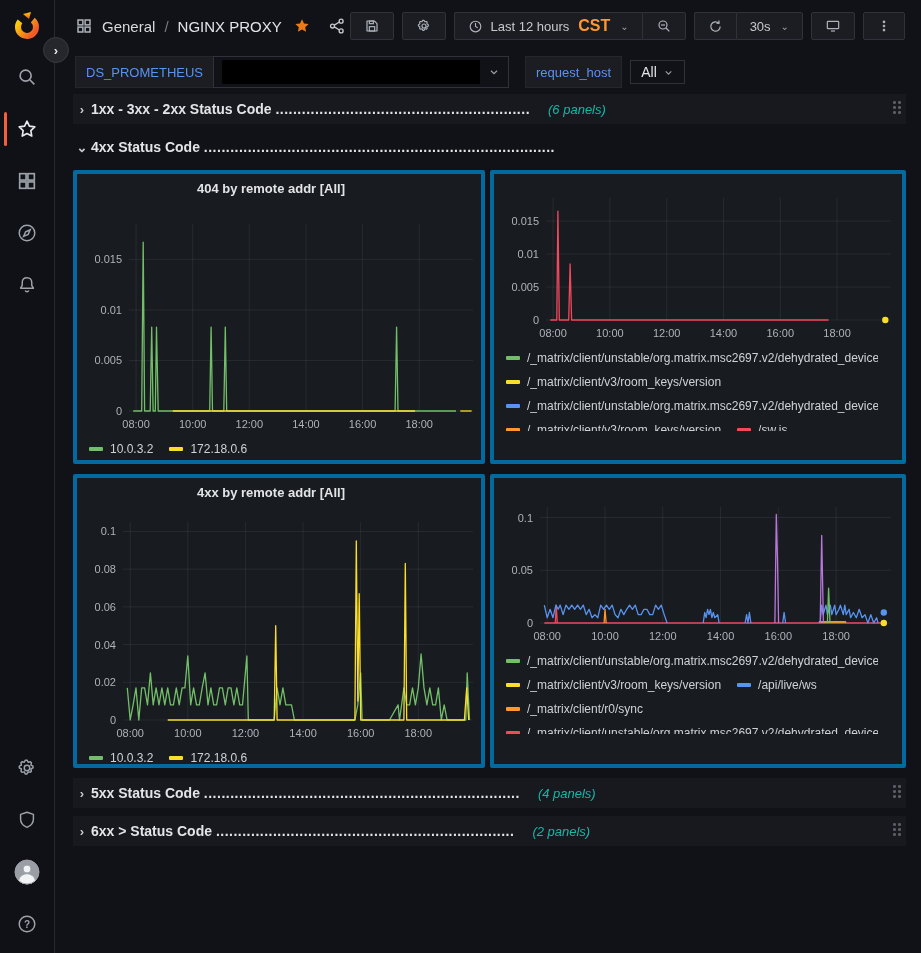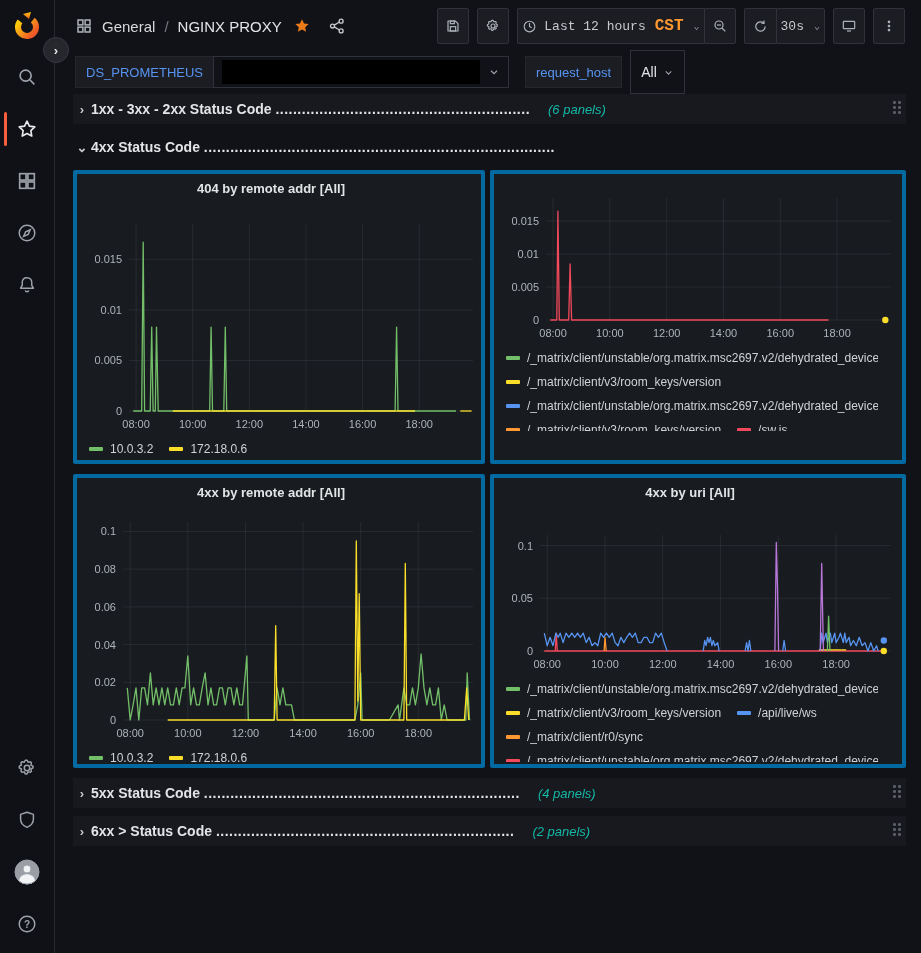--- a/index.html
+++ b/index.html
@@ -18,35 +18,35 @@
   .side-icons-bottom { display:flex; flex-direction:column; align-items:center; gap:22px; margin-bottom:14px; }
   .expand-btn { position:fixed; left:43px; top:37px; width:26px; height:26px; border-radius:50%; background:#26272d; border:1px solid #393b42; color:#e7e8ea; font-size:13px; font-weight:bold; display:flex; align-items:center; justify-content:center; z-index:9; cursor:pointer; }
 
   
   .header { position:absolute; left:55px; top:0; width:866px; height:52px; display:flex; align-items:center; padding:0 16px 0 20px; background:#111217; }
   .crumb { display:flex; align-items:flex-end; gap:9px; font-size:15px; }
   .crumb .sect { color:#d8d9da; cursor:pointer; }
   .crumb .sep { color:#777b83; }
   .crumb .dash-title { color:#e3e4e6; cursor:pointer; }
   .hdr-right { margin-left:auto; display:flex; align-items:center; gap:8px; }
-  .hbtn { height:36px; min-width:32px; background:#1b1d23; border:1px solid #2f323a; border-radius:2px; display:flex; align-items:center; justify-content:center; gap:7px; padding:0 4px; color:#c7c9ce; font-size:13px; cursor:pointer;font-family:Liberation Mono, monospace; }
+  .hbtn { height:28px; min-width:32px; background:#1b1d23; border:1px solid #2f323a; border-radius:2px; display:flex; align-items:center; justify-content:center; gap:7px; padding:0 13px; color:#c7c9ce; font-size:13px; cursor:pointer; }
   .hbtn svg { stroke:#aeb3bb; }
   .btn-group { display:flex; }
   .btn-group .hbtn:first-child { border-right:none; border-radius:2px 0 0 2px; }
   .btn-group .hbtn:last-child { border-radius:0 2px 2px 0; }
   .tz { color:#FF9830; font-size:16px; font-weight:bold; margin-left:2px; }
   .caret { color:#9aa0a8; font-size:10px; margin-left:3px; }
 
   
   .submenu { position:absolute; left:55px; top:52px; width:866px; height:40px; display:flex; align-items:center; gap:0; padding-left:20px; }
   .var-label { height:32px; background:#1b1d23; color:#5794F2; font-weight:normal; font-size:13px; display:flex; align-items:center; padding:0 10px; border:1px solid #24262c; border-right:none; cursor:pointer; }
   .var-select { height:32px; background:#111217; border:1px solid #2f323a; display:flex; align-items:center; padding:0 8px; cursor:pointer; }
   .redacted { width:258px; height:24px; background:#000; border-radius:1px; }
   .var-gap { width:16px; }
-  .all-select { height:44px; background:#111217; border:1px solid #2f323a; display:flex; align-items:center; gap:6px; padding:0 10px; font-size:14px; color:#e3e4e6; cursor:pointer; }
+  .all-select { height:24px; background:#111217; border:1px solid #2f323a; display:flex; align-items:center; gap:6px; padding:0 10px; font-size:14px; color:#e3e4e6; cursor:pointer; }
 
   
   .dash { position:absolute; left:55px; top:94px; width:866px; padding:0 15px 0 18px; }
   .rowhdr { height:30px; display:flex; align-items:center; font-size:14px; font-weight:bold; color:#e3e4e6; cursor:pointer; position:relative; margin-bottom:8px; }
   .rowhdr.collapsed { background:#17191f; }
   .rowhdr .chev { width:18px; color:#c7c9ce; font-weight:bold; text-align:center; font-size:13px; }
   .rowhdr .dots { font-weight:bold; letter-spacing:0.5px; overflow:hidden; white-space:nowrap; }
   .rowhdr .meta { font-style:italic; font-weight:normal; color:#14b8a6; font-size:13px; margin-left:18px; white-space:nowrap; }
   .drag-handle { position:absolute; right:4px; top:7px; display:grid; grid-template-columns:repeat(2,4px); grid-auto-rows:4px; gap:1px; cursor:grab; }
   .drag-handle i { width:2.5px; height:2.5px; background:#5a5e66; border-radius:50%; }
@@ -390,21 +390,20 @@
             <span class="sw" style="background: rgb(115, 191, 105);"></span>
             <span>10.0.3.2</span>
           </span>
           <span class="li">
             <span class="sw" style="background: rgb(250, 222, 42);"></span>
             <span>172.18.0.6</span>
           </span>
         </div>
     </div>
     <div class="panel pr">
-      <div class="ptitle">4xx by uri [All]</div>
       <svg width="399" height="171" viewBox="0 0 399 171">
           <line class="grid-line" x1="38" x2="389" y1="145" y2="145"></line>
           <text class="tick ty" x="31" y="149">0</text>
           <line class="grid-line" x1="38" x2="389" y1="92.27272727272727" y2="92.27272727272727"></line>
           <text class="tick ty" x="31" y="96.27272727272727">0.05</text>
           <line class="grid-line" x1="38" x2="389" y1="39.54545454545453" y2="39.54545454545453"></line>
           <text class="tick ty" x="31" y="43.54545454545453">0.1</text>
           <line class="grid-line" x1="45.22222222222222" x2="45.22222222222222" y1="29" y2="145"></line>
           <text class="tick tx" x="45.22222222222222" y="162">08:00</text>
           <line class="grid-line" x1="103" x2="103" y1="29" y2="145"></line>

